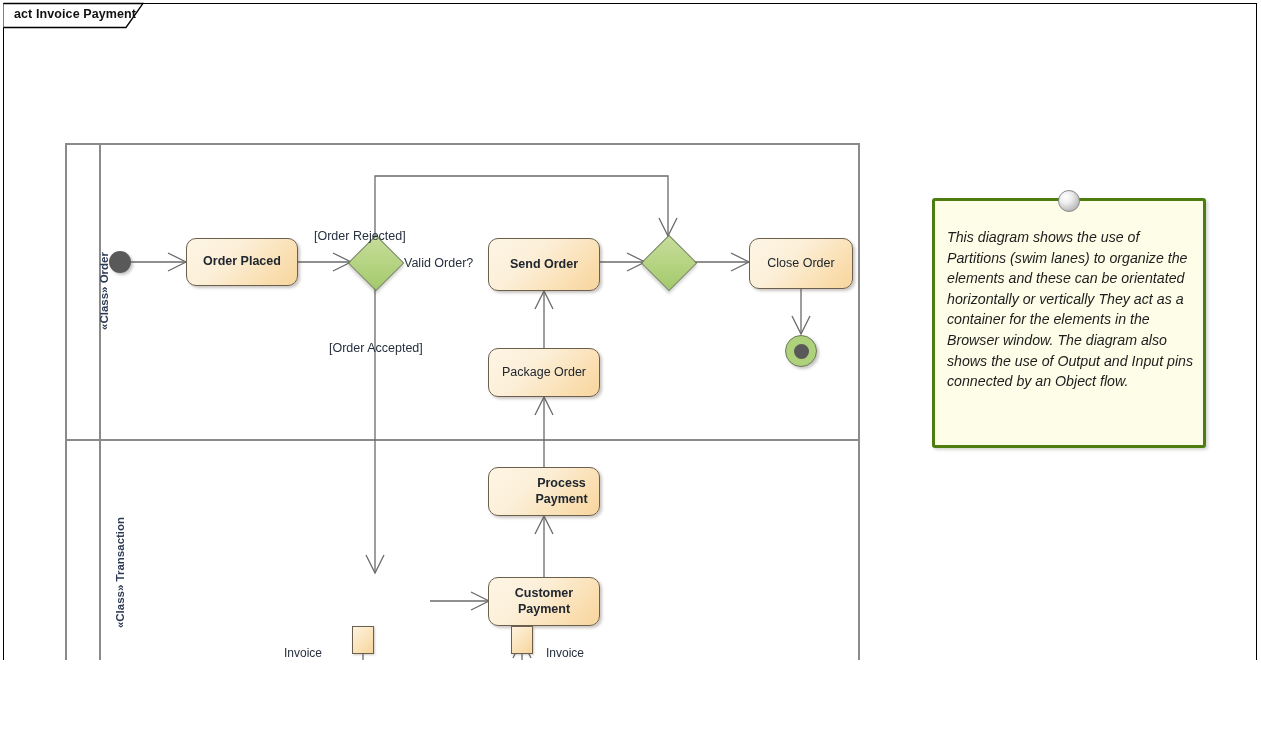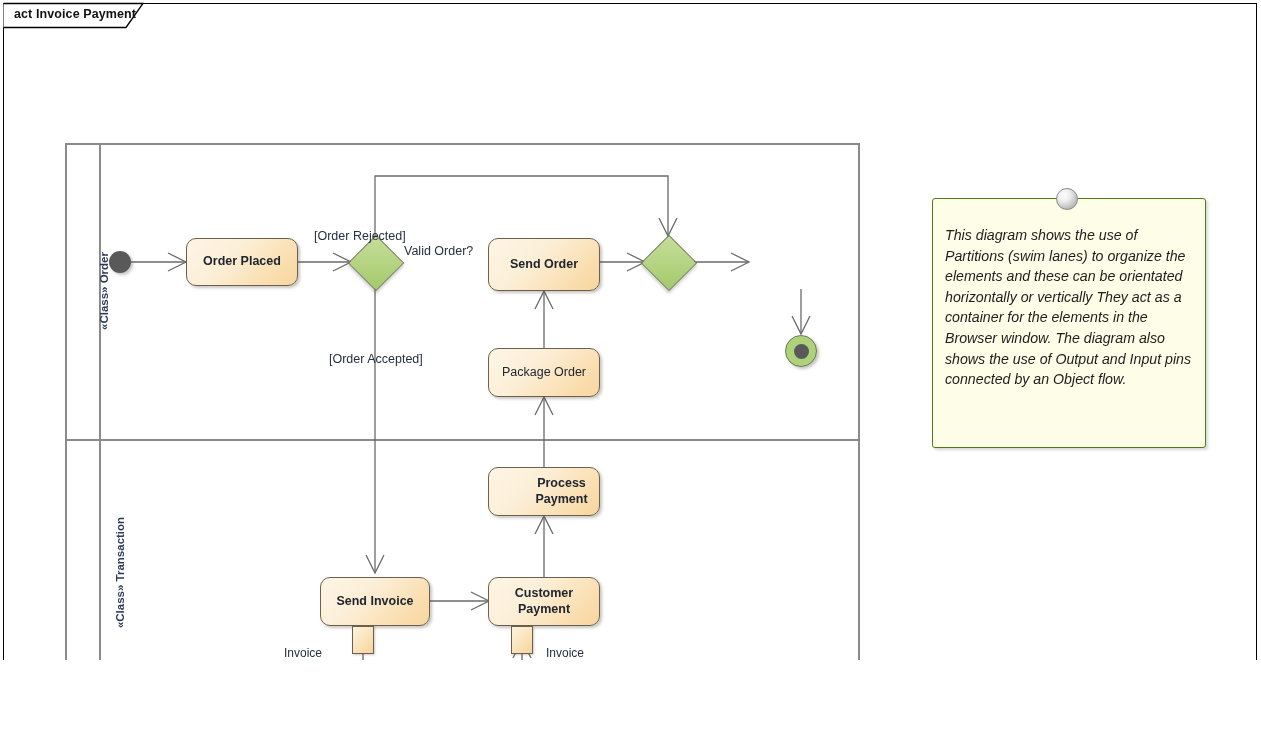--- a/index.html
+++ b/index.html
@@ -240,21 +240,21 @@
 
   
   #note {
     position: absolute;
     left: 932px;
     top: 198px;
     width: 274px;
     height: 250px;
     box-sizing: border-box;
     background: #fdfde8;
-    border: 1px solid #4d7c0f;
+    border: 3px solid #4d7c0f;
     border-radius: 3px;
     box-shadow: 2px 2px 3px rgba(120, 120, 110, 0.3);
   }
   #note-pin {
     position: absolute;
     left: 123px;
     top: -11px;
     width: 22px;
     height: 22px;
     border-radius: 50%;
@@ -341,41 +341,41 @@
     <polyline class="arrowhead" points="513,658 522,640 531,658"></polyline>
   </svg>
 
   <div class="initial-node" style="left:109px; top:251px;"></div>
 
   <div class="node" style="left:186px; top:238px; width:112px; height:48px;">Order Placed</div>
 
   <div class="diamond" style="left:349px; top:236px;">
     <div class="shape"></div>
   </div>
-  <div class="flow-label" style="left:404px; top:244px; width:60px;">Valid Order?</div>
+  <div class="flow-label" style="left:404px; top:256px; width:60px;">Valid Order?</div>
 
   <div class="guard" style="left:314px; top:199px;">[Order Rejected]</div>
-  <div class="guard" style="left:329px; top:322px;">[Order Accepted]</div>
+  <div class="guard" style="left:329px; top:311px;">[Order Accepted]</div>
 
   <div class="node" style="left:488px; top:238px; width:112px; height:53px;">Send Order</div>
 
   <div class="diamond" style="left:642px; top:236px;">
     <div class="shape"></div>
   </div>
 
+  <div class="node plain" style="left:749px; top:238px; width:104px; height:51px;">Close Order</div>
 
   <div class="final-node" style="left:785px; top:335px;">
     <div class="core"></div>
   </div>
 
   <div class="node plain" style="left:488px; top:348px; width:112px; height:49px;">Package Order</div>
 
   <div class="node" style="left:488px; top:467px; width:112px; height:49px;padding-left:41px;">Process Payment</div>
 
-  <div class="node" style="left:320px; top:577px; width:110px; height:49px;">Send Invoice</div>
 
   <div class="node" style="left:488px; top:577px; width:112px; height:49px;">Customer Payment</div>
 
   <div class="pin" style="left:352px; top:626px;"></div>
   <div class="pin-label" style="left:284px; top:637px;">Invoice</div>
 
   <div class="pin" style="left:511px; top:626px;"></div>
   <div class="pin-label" style="left:546px; top:637px;">Invoice</div>
 
   <div id="note">

